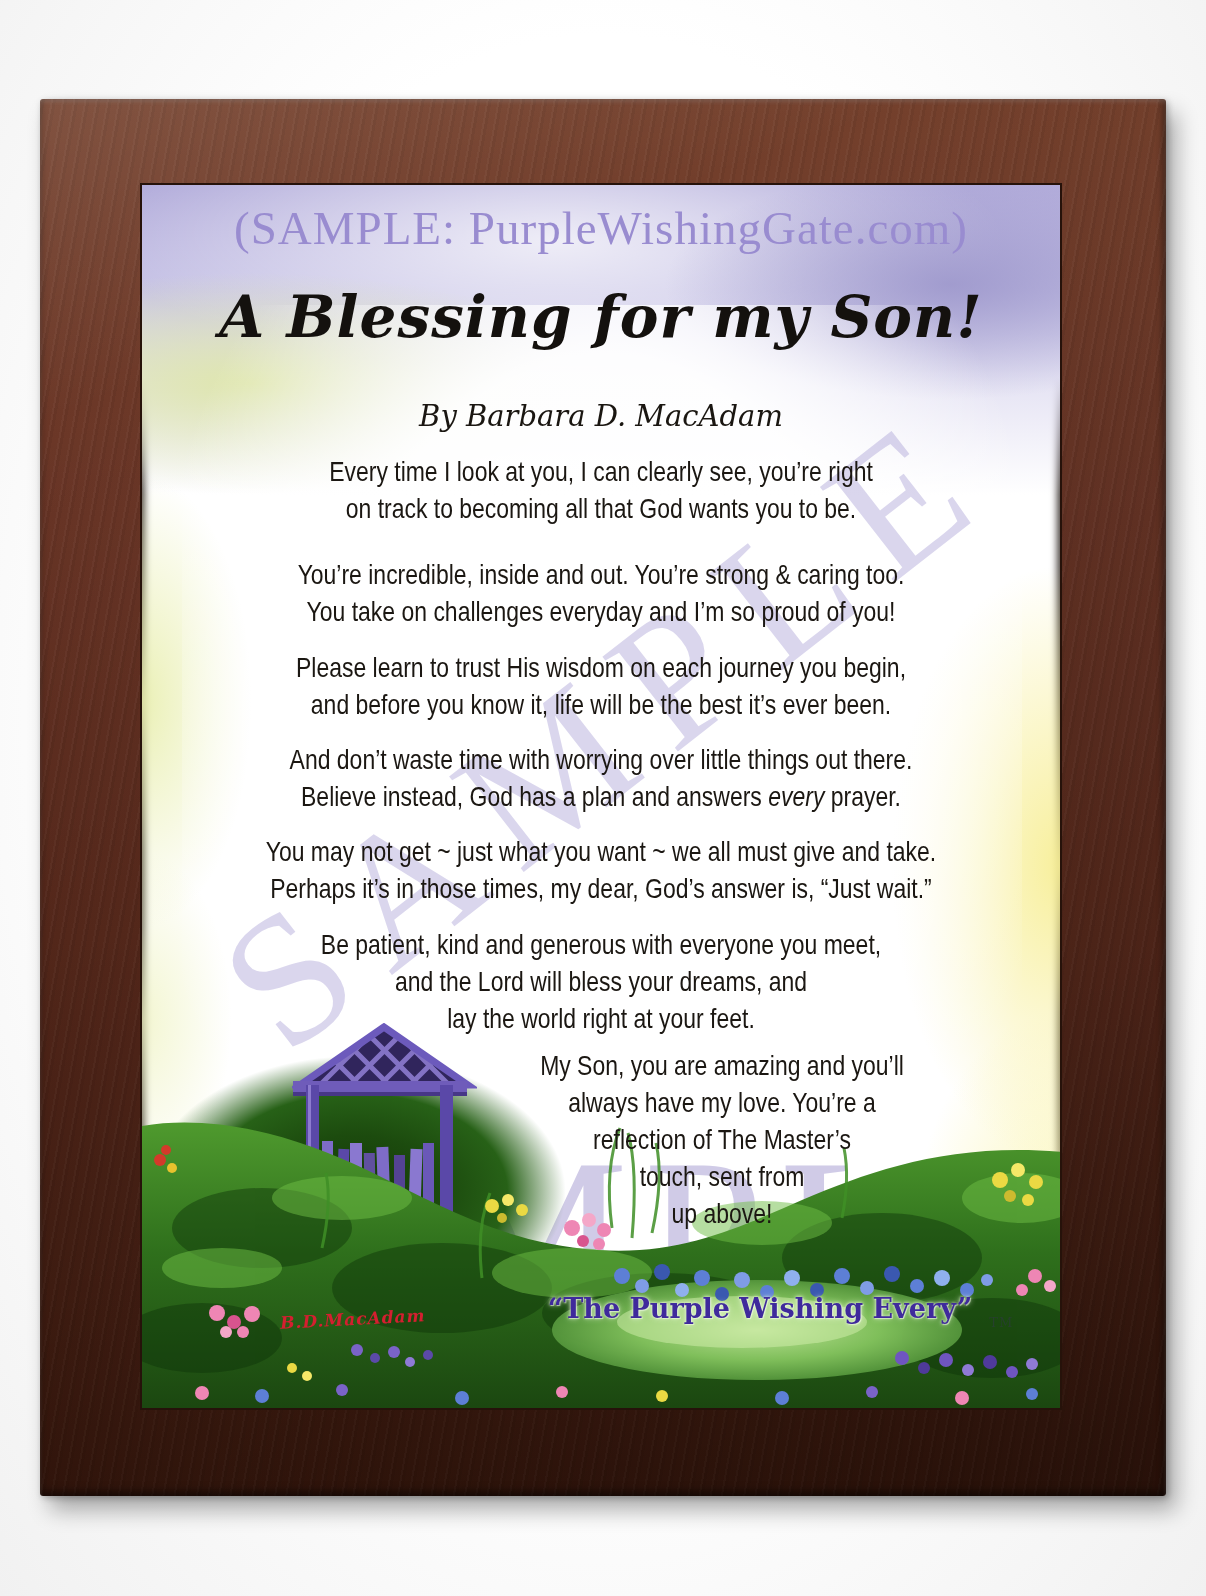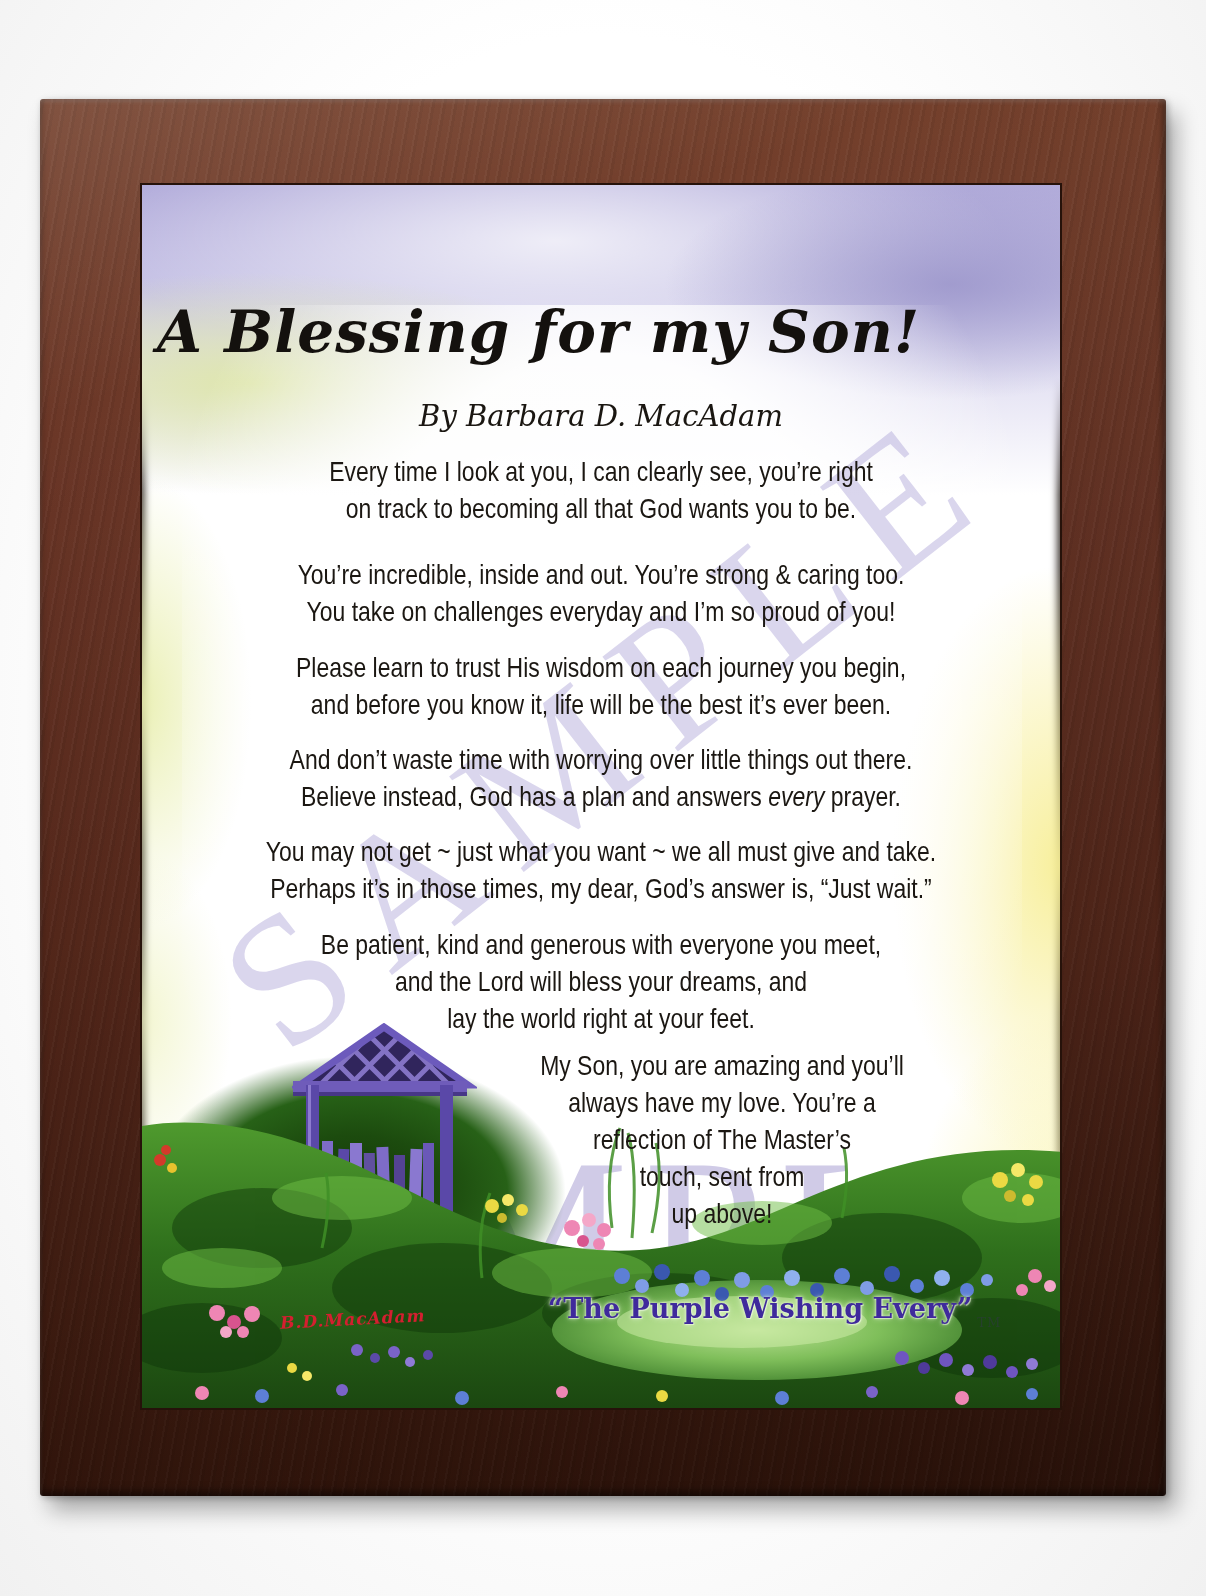--- a/index.html
+++ b/index.html
@@ -76,21 +76,21 @@
   }
   
   .mound{
     left:-10px;top:818px;width:560px;height:420px;
     background:radial-gradient(ellipse 52% 45% at 40% 45%, #143808 0%, #1c4b0e 30%, #276117 52%, rgba(39,97,23,0) 72%);
   }
   .gate-svg{left:150px;top:838px;}
   .garden-svg{left:0;bottom:0;}
   
   .title{
-    left:0;top:95px;width:100%;text-align:left;margin:15px;
+    left:0;top:95px;width:100%;text-align:center;margin:0;
     font-family:"DejaVu Serif",serif;font-style:italic;font-weight:600;
     font-size:58px;line-height:75px;color:#14110e;letter-spacing:1px;
   }
   .byline{
     left:0;top:214px;width:100%;text-align:center;
     font-family:"DejaVu Serif",serif;font-style:italic;
     font-size:29px;color:#1a1611;
   }
   .stanza{
     left:0;width:100%;text-align:center;color:#1b1712;
@@ -108,21 +108,21 @@
     font-size:17px;color:#d41f30;letter-spacing:1px;transform:rotate(-3deg);
   }
   .brand{
     left:280px;top:1108px;width:700px;text-align:center;
     font-family:"DejaVu Serif",serif;font-weight:bold;
     font-size:27px;color:#3f2a9c;
     text-shadow:0 0 3px rgba(236,250,222,.95), 0 0 6px rgba(236,250,222,.8), 1px 1px 0 rgba(255,255,255,.45);
   }
   .brand .tm{
     font-size:13px;font-weight:normal;color:#26402c;
-    position:relative;top:9px;left:5px;letter-spacing:1px;
+    position:relative;top:9px;left:17px;letter-spacing:1px;
     text-shadow:none;
   }
 </style>
 </head>
 <body>
 
 <div class="stage">
   <div class="frame">
     <div class="print">
 
@@ -274,20 +274,21 @@
             <circle cx="520" cy="288" r="6" fill="#ead943"></circle>
             <circle cx="640" cy="290" r="7" fill="#5d7fd6"></circle>
             <circle cx="730" cy="284" r="6" fill="#7a63c8"></circle>
             <circle cx="820" cy="290" r="7" fill="#ee86b4"></circle>
             <circle cx="890" cy="286" r="6" fill="#5d7fd6"></circle>
           <circle cx="150" cy="260" r="5" fill="#ead943"></circle>
             <circle cx="165" cy="268" r="5" fill="#f5e868"></circle>
         </g>
       </svg>
 
+      <div class="layer wm wm-header">(SAMPLE: PurpleWishingGate.com)</div>
 
       <div class="layer title">A Blessing for my Son!</div>
 
       <div class="layer byline">By Barbara D. MacAdam</div>
 
       <div class="layer stanza s1">
         <span class="pl">Every time I look at you, I can clearly see, you’re right</span>
         <span class="pl">on track to becoming all that God wants you to be.</span>
       </div>
 

